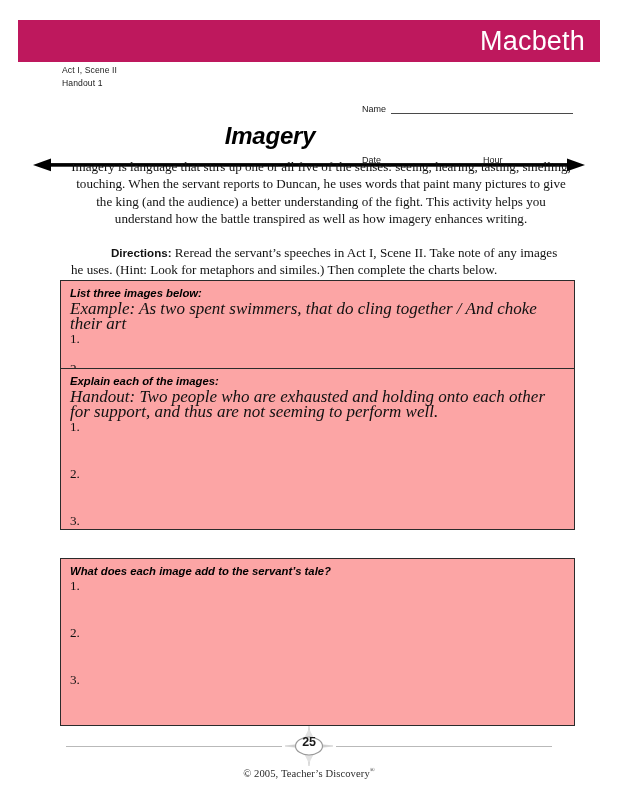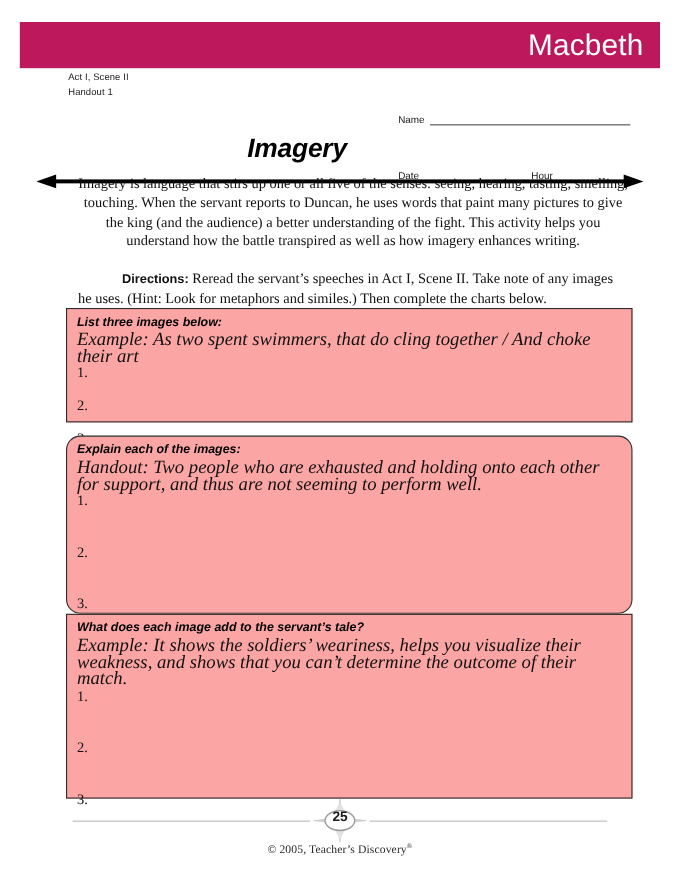--- a/index.html
+++ b/index.html
@@ -146,21 +146,21 @@
     position: absolute;
     left: 48px;
     width: 515px;
     box-sizing: border-box;
     border: 1.4px solid #2b2b2b;
     background: #fca5a5;
     padding: 5px 9px 4px 9px;
     margin-left: 12px;
   }
   #box-1 { top: 280px; height: 104px; }
-  #box-2 { top: 396px; height: 162px; border-radius: 13px; }
+  #box-2 { top: 368px; height: 162px; }
   #box-3 { top: 558px; height: 168px; }
 
   .abox-heading {
     font-family: "Liberation Sans", sans-serif;
     font-weight: bold;
     font-style: italic;
     font-size: 11.3px;
     line-height: 14px;
     color: #000000;
     margin-bottom: 1px;
@@ -291,21 +291,20 @@
     <div class="abox-example">Handout: Two people who are exhausted and holding onto each other for support, and thus are not seeming to perform well.</div>
     <div class="abox-items">
       <div class="abox-item">1.</div>
       <div class="abox-item">2.</div>
       <div class="abox-item">3.</div>
     </div>
   </div>
 
   <div class="abox" id="box-3">
     <div class="abox-heading">What does each image add to the servant’s tale?</div>
-    <div class="abox-example">Example: It shows the soldiers’ weariness, helps you visualize their weakness, and shows that you can’t determine the outcome of their match.</div>
     <div class="abox-items">
       <div class="abox-item">1.</div>
       <div class="abox-item">2.</div>
       <div class="abox-item">3.</div>
     </div>
   </div>
 
   <div class="footer-rule-left"></div>
   <div class="footer-rule-right"></div>
 

